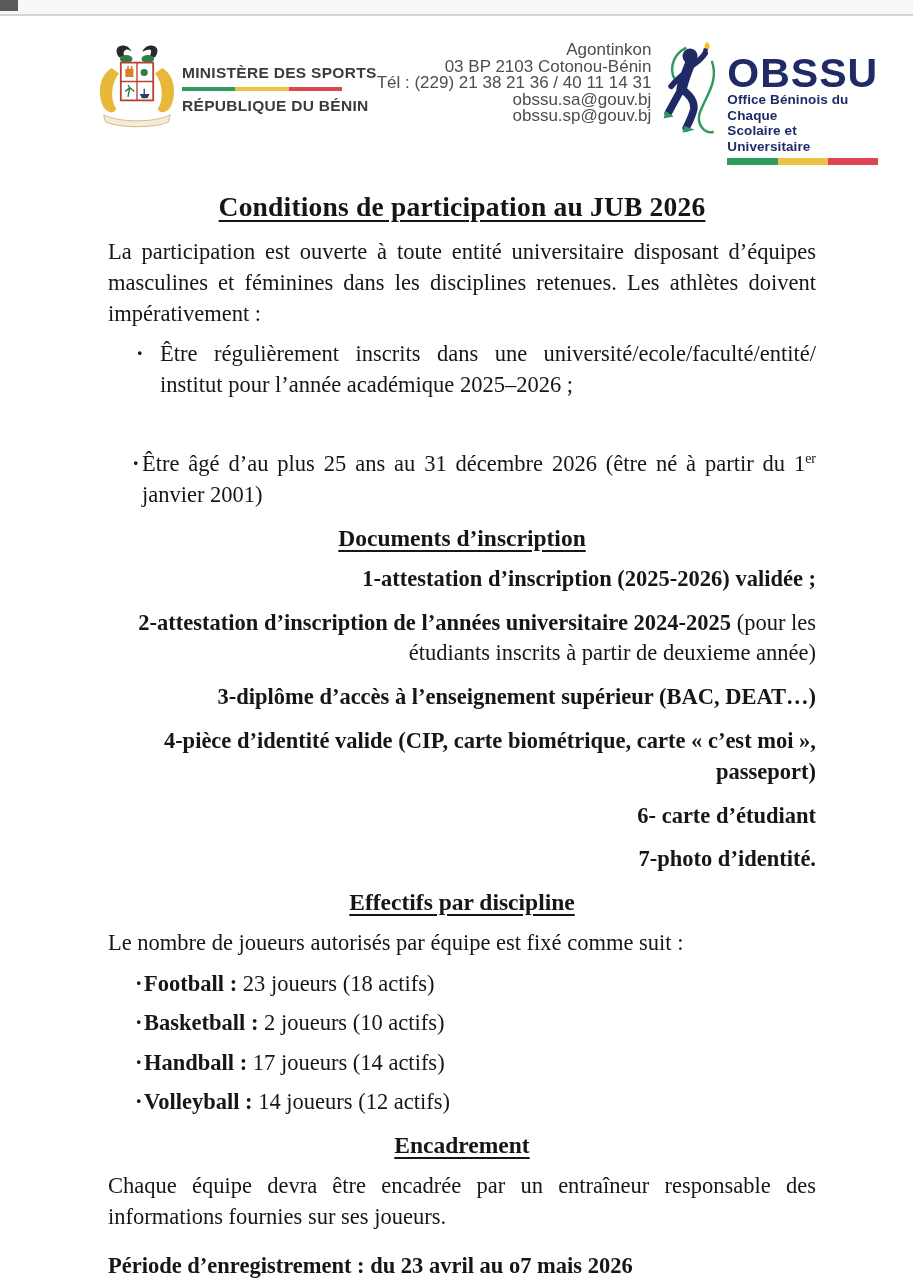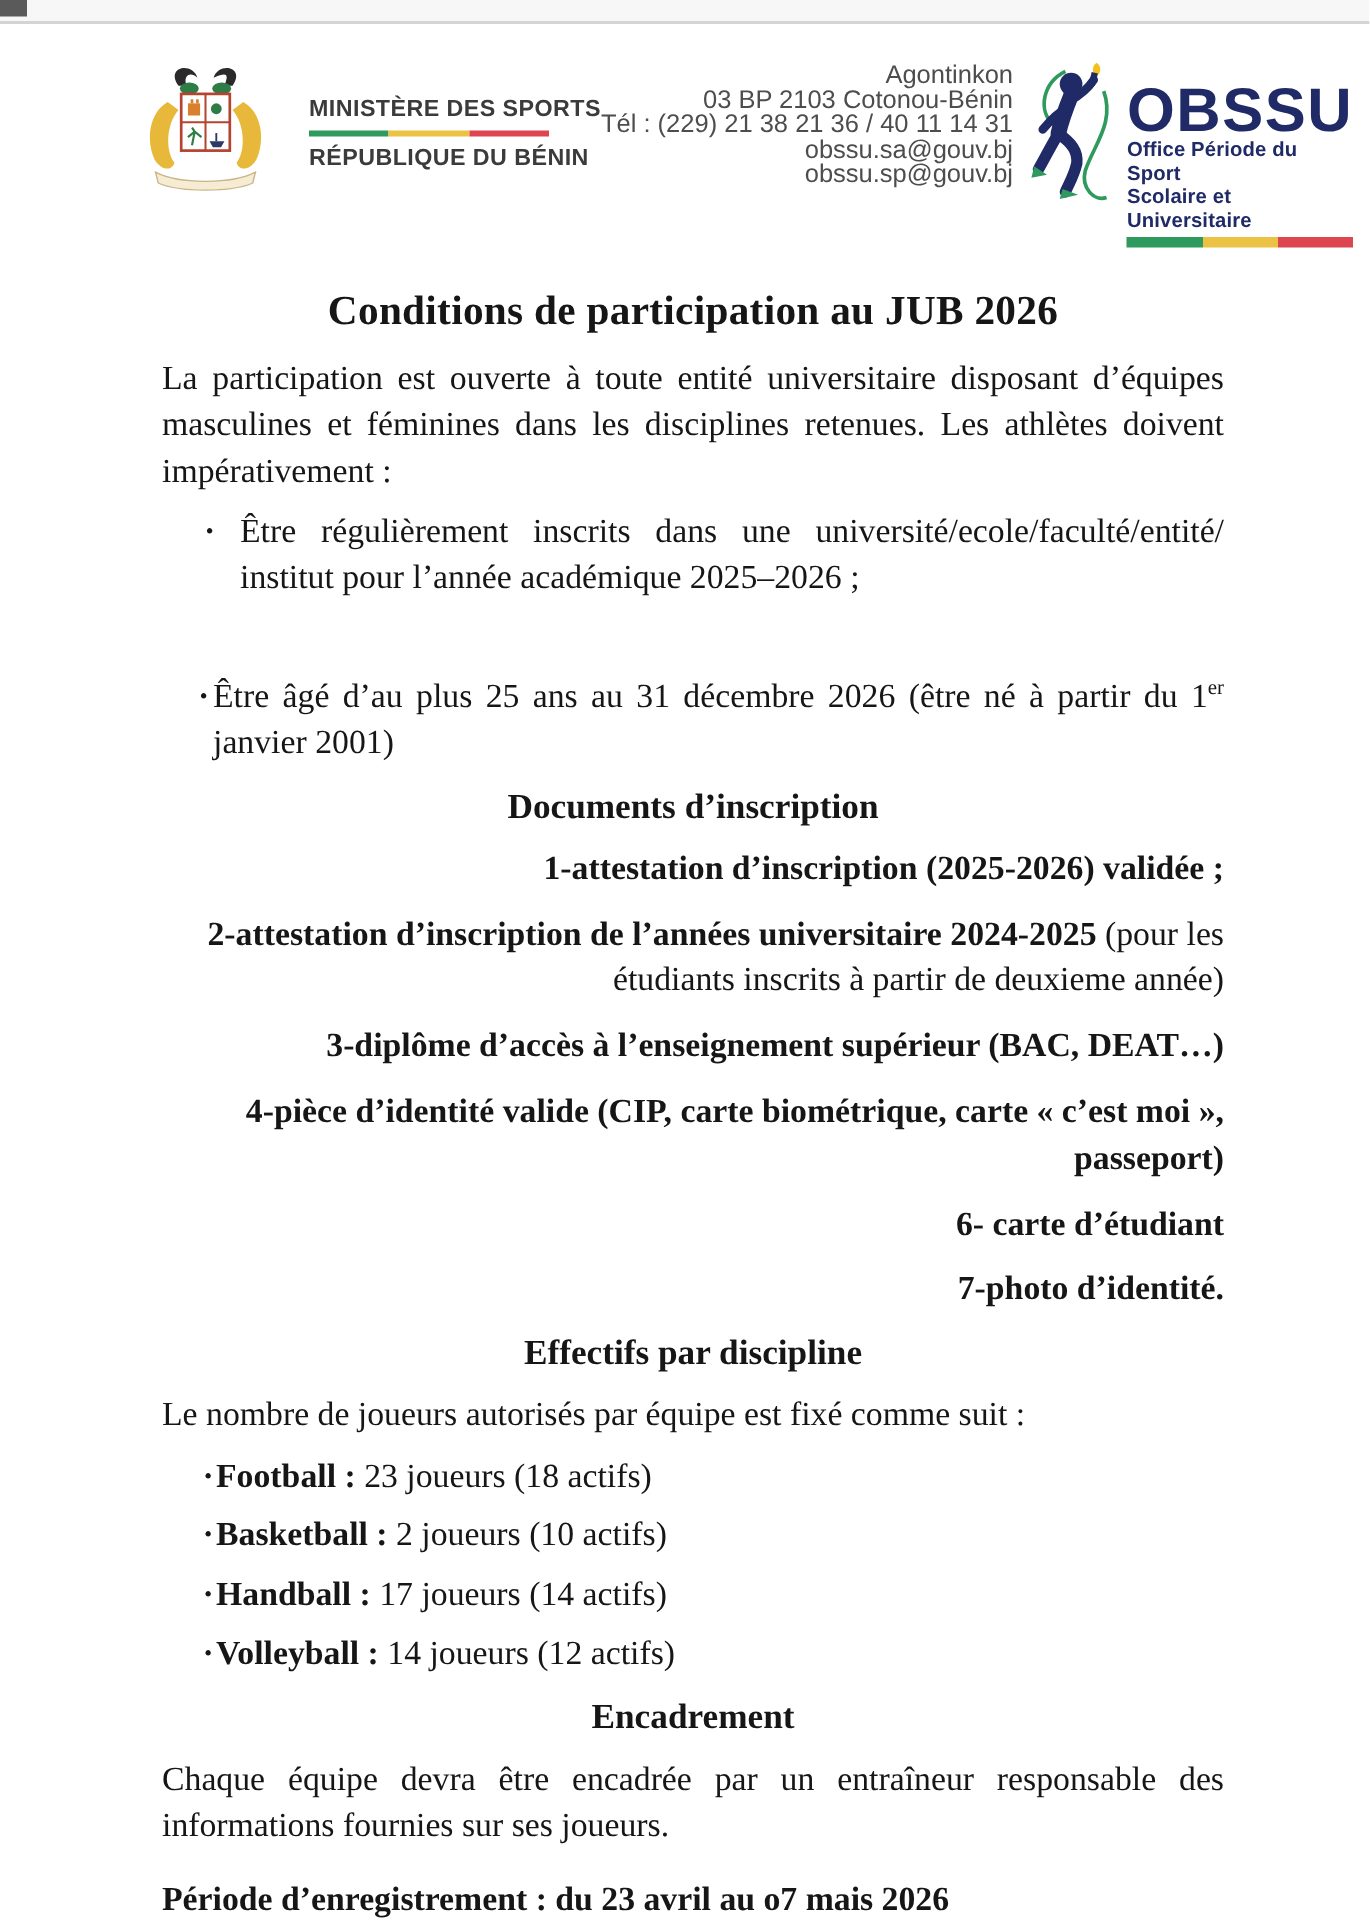--- a/index.html
+++ b/index.html
@@ -12,21 +12,21 @@
     height:16px; background:#f7f7f7; border-bottom:2px solid #d4d4d4; position:relative;
   }
   .corner-mark { position:absolute; top:0; left:0; width:18px; height:11px; background:#5a5a5a; }
 
   
   .letterhead {
     display:flex; align-items:flex-start;
     padding:22px 94px 0 92px;
     font-family:"Liberation Sans", sans-serif;
   }
-  .ministry-brand { display:flex; align-items:center; gap:24px;justify-content:center; }
+  .ministry-brand { display:flex; align-items:center; gap:0;justify-content:center; }
   .ministry-text { margin-top:2px; }
   .ministry-line { font-size:15.5px; font-weight:700; color:#3b3b3b; letter-spacing:0.3px; white-space:nowrap; }
   .tricolor-line { display:flex; height:4px; margin:5px 0 6px 0; width:160px; }
   .tricolor-line span, .tricolor-bar span { flex:1; }
   .seg-green { background:#2f9a5d; }
   .seg-yellow { background:#ecc244; }
   .seg-red { background:#dd4550; }
 
   .contact-block {
     margin-left:auto; text-align:right;
@@ -35,21 +35,21 @@
   .obssu-logo { display:flex; align-items:flex-start; margin-left:6px; }
   .runner-wrap { margin-top:2px; }
   .obssu-text { margin-top:16px; margin-left:2px; }
   .obssu-acronym { font-size:41px; font-weight:800; color:#1f2a66; line-height:38px; letter-spacing:1px; }
   .obssu-sub { font-size:13.5px; font-weight:700; color:#1f2a66; line-height:15.5px; letter-spacing:0.1px; }
   .tricolor-bar { display:flex; height:7px; margin-top:4px; width:100%; }
 
   
   .doc-body { padding:26px 97px 0 108px; }
   .doc-title { text-align:center; font-size:27.5px; font-weight:700; margin-bottom:14px; letter-spacing:0.2px; }
-  .u { text-decoration-thickness:2px; text-underline-offset:4px; }
+  .u { text-decoration:underline; text-decoration-thickness:2px; text-underline-offset:4px; }
   .section-heading { text-align:center; font-size:23.5px; font-weight:700; margin:14px 0 12px 0; }
   .body-text { font-size:22.5px; line-height:1.37; }
   .just { text-align:justify; }
   .bold { font-weight:700; }
   .para { margin-bottom:10px; }
   .doc-item { margin-bottom:13px;text-align:right; }
   sup.ord { font-size:0.62em; vertical-align:super; line-height:0; }
 
   ul.eligibility { list-style:none; margin:2px 0 8px 0; }
   ul.eligibility li { position:relative; padding-left:52px; margin-bottom:11px; }
@@ -126,21 +126,21 @@
         <path d="M33 29 C40 25 46 20 50 14" stroke="#1f2a66" stroke-width="6" stroke-linecap="round" fill="none"></path>
         <path d="M32 33 C25 37 19 43 14 49" stroke="#1f2a66" stroke-width="6" stroke-linecap="round" fill="none"></path>
         <path d="M25 52 C34 58 39 64 38 73 C36 82 32 88 30 93" stroke="#1f2a66" stroke-width="8" stroke-linecap="round" fill="none"></path>
         <path d="M25 52 C19 62 15 70 11 77" stroke="#1f2a66" stroke-width="8" stroke-linecap="round" fill="none"></path>
         <path d="M28 91 l11 4 l-13 3 Z" fill="#2f9a5d"></path>
         <path d="M8 75 l9 6 l-11 2 Z" fill="#2f9a5d"></path>
       </svg>
     </span>
     <div class="obssu-text">
       <div class="obssu-acronym">OBSSU</div>
-      <div class="obssu-sub">Office Période du Sport</div>
+      <div class="obssu-sub">Office Béninois du Chaque</div>
       <div class="obssu-sub">Scolaire et Universitaire</div>
       <div class="tricolor-bar">
         <span class="seg-green"></span>
         <span class="seg-yellow"></span>
         <span class="seg-red"></span>
       </div>
     </div>
   </div>
 </header>
 

